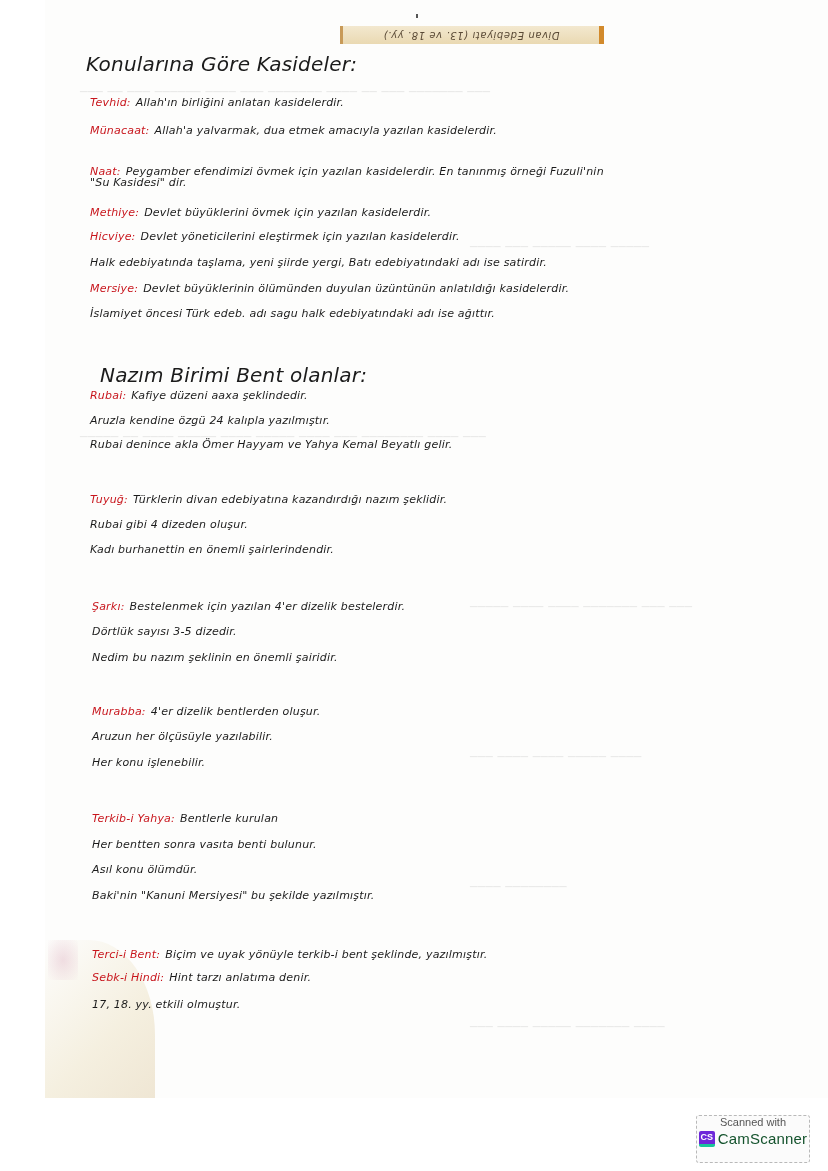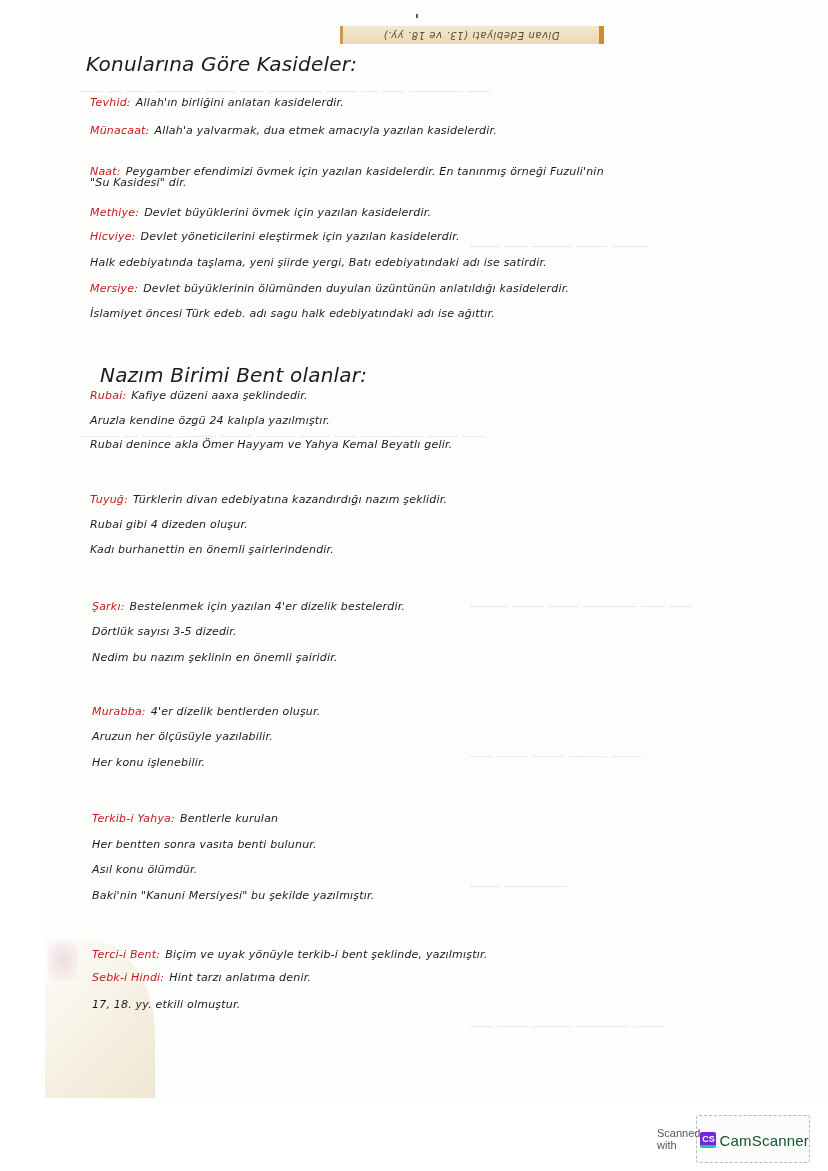--- a/index.html
+++ b/index.html
@@ -37,21 +37,21 @@
   }
   .hw {
     position: absolute; font-family: "DejaVu Sans", sans-serif; font-style: italic;
     font-size: 11px; color: #1b1b1b; white-space: nowrap; letter-spacing: 0.2px;
   }
   .hw .key { color: #c8161d; margin-right: 5px; }
   .hw.title { font-size: 20px; }
   .badge {
     position: absolute; left: 696px; top: 1115px; width: 112px; height: 46px;
     border: 1px dashed #b9b9b9; border-radius: 3px; background: #fbfbfb;
-    display: flex; flex-direction: row; align-items: center; justify-content: flex-end;
+    display: flex; flex-direction: column; align-items: center; justify-content: flex-start;
   }
   .badge .scanned { font-family: "Liberation Sans", sans-serif; font-size: 11px; color: #555; }
   .badge .brand-row { display: flex; align-items: center; margin-top: 2px; }
   .badge .cs-logo {
     width: 16px; height: 16px; background: #6d28d9; border-bottom: 3px solid #19c79a;
     color: #fff; font-family: "Liberation Sans", sans-serif; font-weight: bold; font-size: 9px;
     display: flex; align-items: center; justify-content: center; border-radius: 2px; margin-right: 3px;
     box-sizing: border-box;
   }
   .badge .brand { font-family: "Liberation Sans", sans-serif; font-size: 15px; color: #14532d; font-weight: normal; letter-spacing: 0.2px; }

